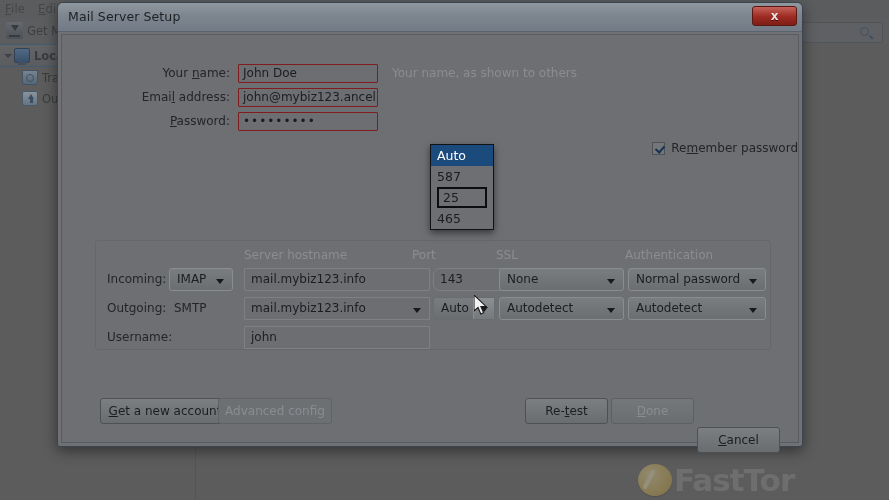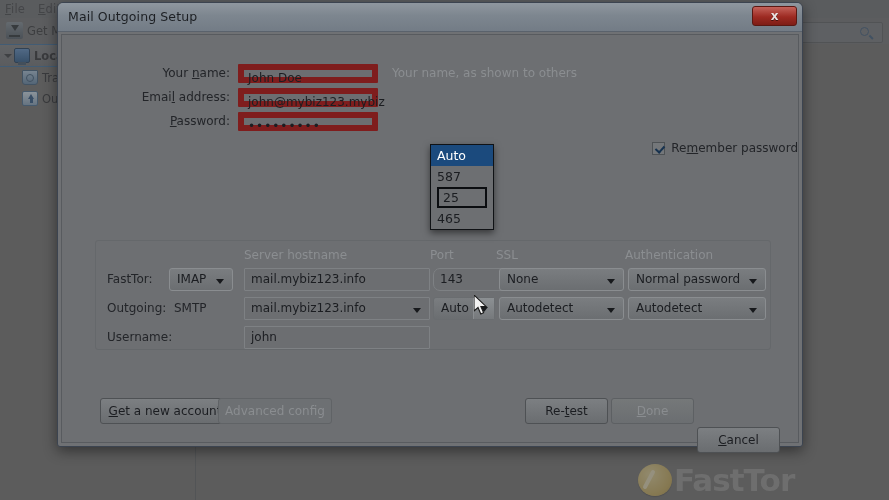--- a/index.html
+++ b/index.html
@@ -317,21 +317,21 @@
     padding-right: 8px;
     font-size: 12px;
     color: #232529;
     box-sizing: border-box;
   }
   .field-label u { text-decoration: underline; }
   .text-input {
     width: 140px;
     height: 19px;
     background: #6c6e71;
-    border: 6px solid #7f1d1d;
+    border: 1px solid #7f1d1d;
     box-sizing: border-box;
     font-size: 12px;
     color: #1b1d21;
     padding: 0 4px;
     line-height: 17px;
     font-family: "DejaVu Sans", "Liberation Sans", sans-serif;
     border-radius: 1px;
   }
   .hint-text {
     margin-left: 14px;
@@ -581,61 +581,61 @@
 <div id="dim-layer"></div>
 
 <div id="watermark">
   <div id="watermark-logo"></div>
   <div id="watermark-text">FastTor</div>
 </div>
 
 <div id="dialog">
 
   <div id="dialog-titlebar">
-    <div id="dialog-title">Mail Outgoing Setup</div>
+    <div id="dialog-title">Mail Server Setup</div>
     <div id="close-button">
       <span id="close-icon">x</span>
     </div>
   </div>
 
   <div id="dialog-body">
 
     <div id="account-fields">
 
       <div class="field-row">
         <div class="field-label"><span>Your </span><u>n</u><span>ame:</span></div>
         <div class="text-input">John Doe</div>
         <div class="hint-text">Your name, as shown to others</div>
       </div>
 
       <div class="field-row">
         <div class="field-label"><span>Emai</span><u>l</u><span> address:</span></div>
-        <div class="text-input">john@mybiz123.mybiz</div>
+        <div class="text-input">john@mybiz123.ancel</div>
       </div>
 
       <div class="field-row">
         <div class="field-label"><span></span><u>P</u><span>assword:</span></div>
         <div class="text-input" style="letter-spacing:1px;">•••••••••</div>
       </div>
 
       <div id="remember-row">
         <div id="remember-checkbox"></div>
         <div id="remember-label"><span>Re</span><u>m</u><span>ember password</span></div>
       </div>
     </div>
 
     <div id="server-group">
 
       <div class="col-header" style="left:148px;">Server hostname</div>
-      <div class="col-header" style="left:334px;">Port</div>
+      <div class="col-header" style="left:316px;">Port</div>
       <div class="col-header" style="left:400px;">SSL</div>
       <div class="col-header" style="left:529px;">Authentication</div>
 
       <div class="srow" style="top:27px;">
-        <div class="srow-label">FastTor:</div>
+        <div class="srow-label">Incoming:</div>
         <div class="combobox" style="left:73px; width:64px;">
           <span>IMAP</span>
           <span class="arrow"></span>
         </div>
         <div class="flat-input" style="left:148px; width:186px;">mail.mybiz123.info</div>
         <div class="flat-input" style="left:337px; width:84px;border-radius:7px;">
           <span>143</span>
           <span class="arrow"></span>
         </div>
         <div class="combobox" style="left:403px; width:125px;">

